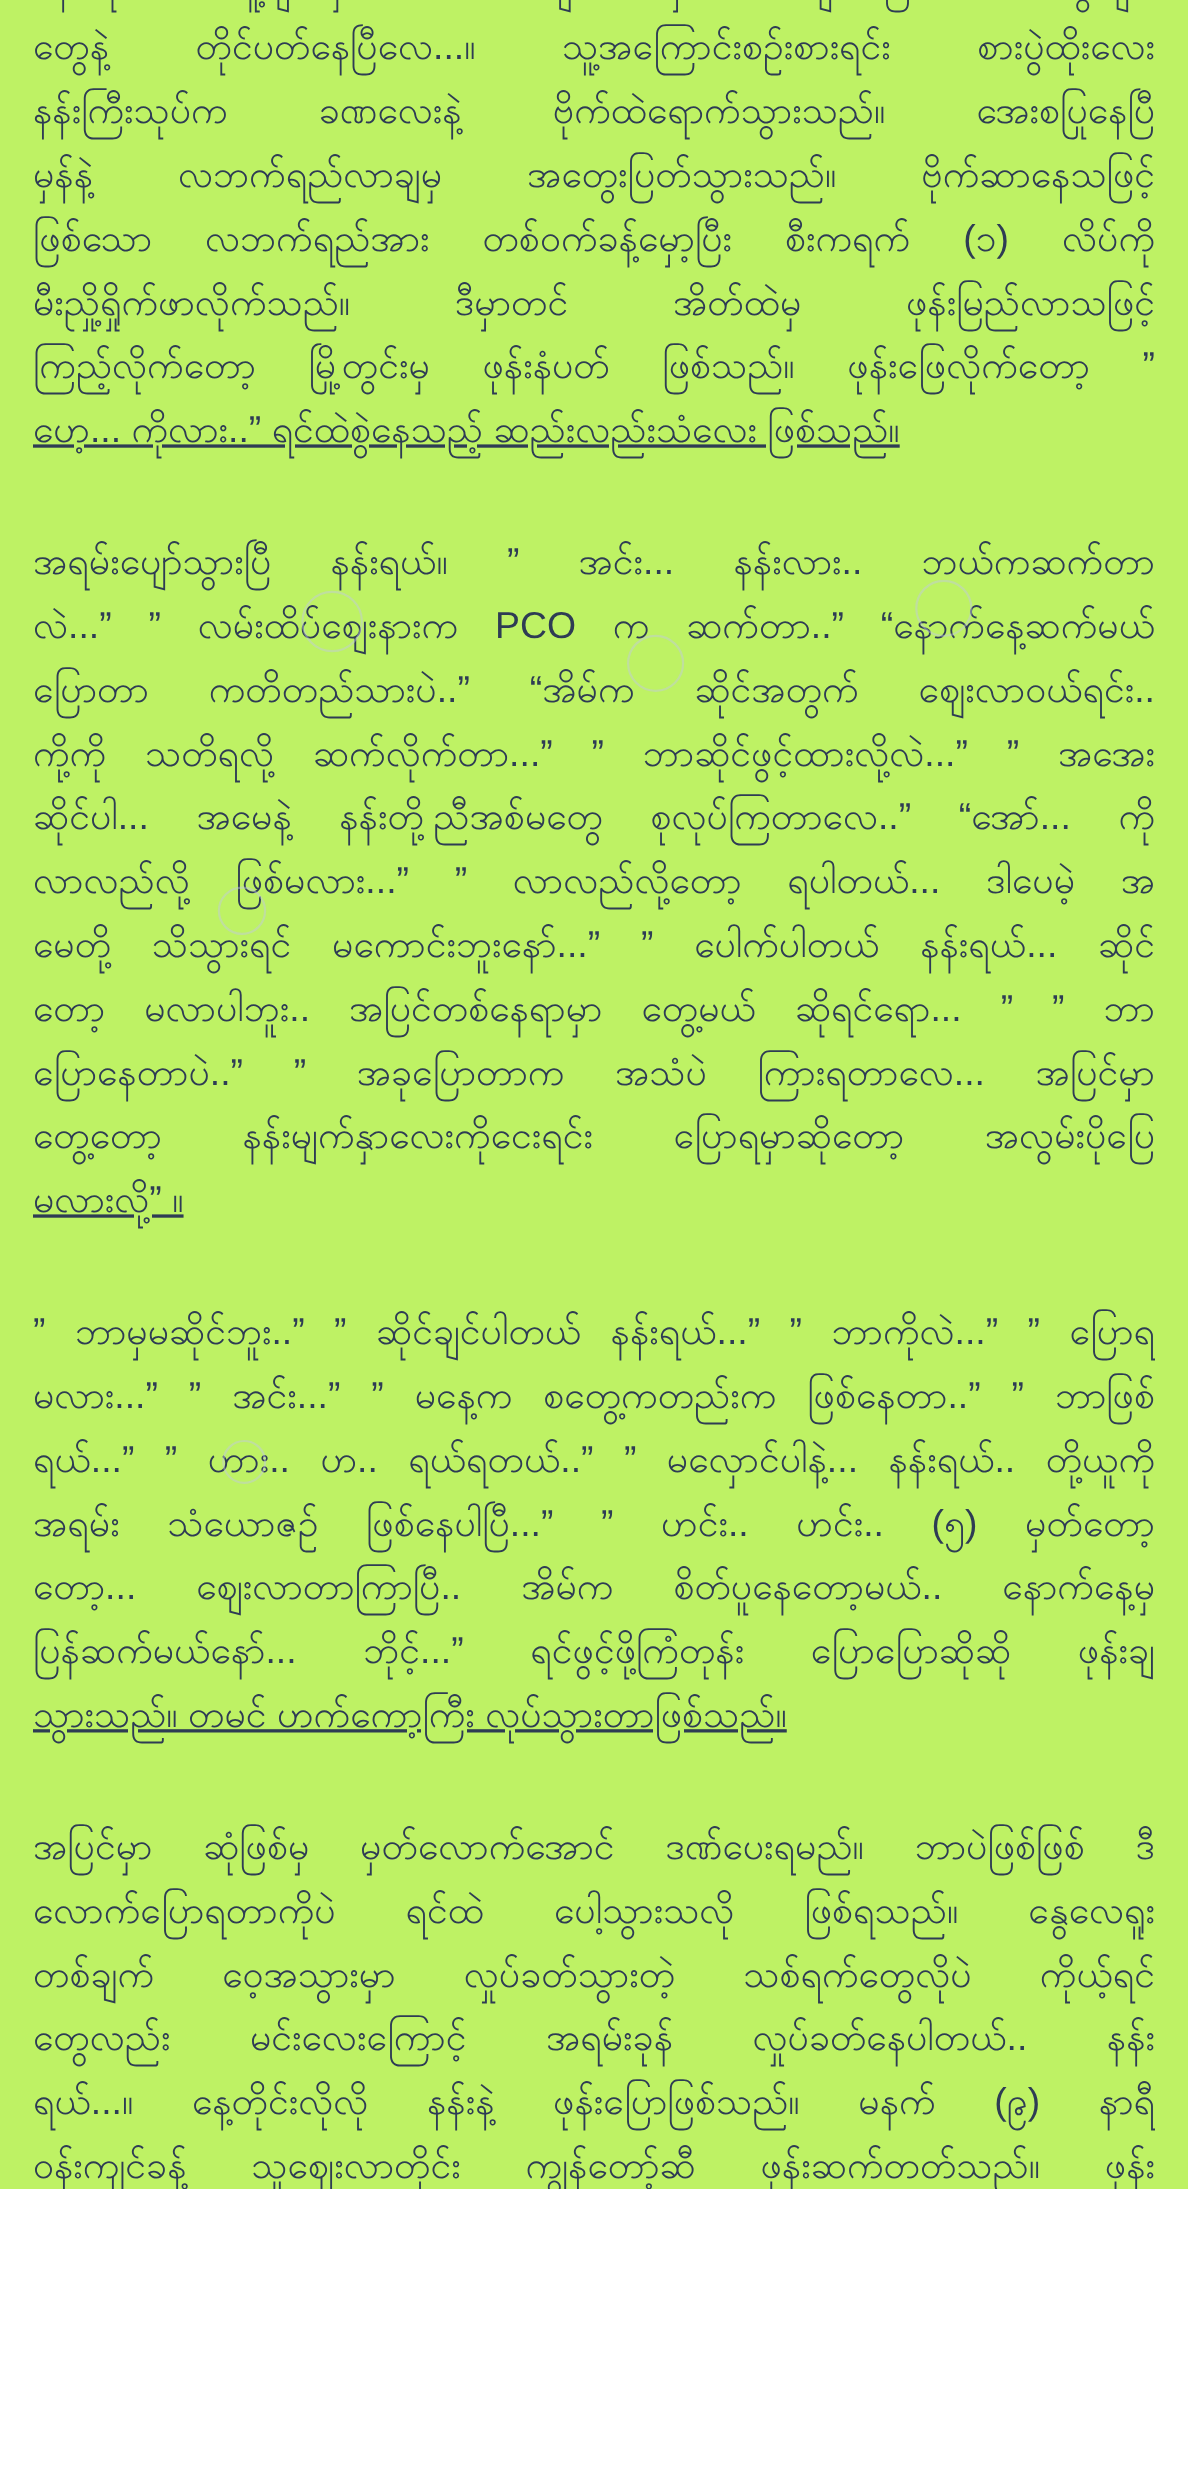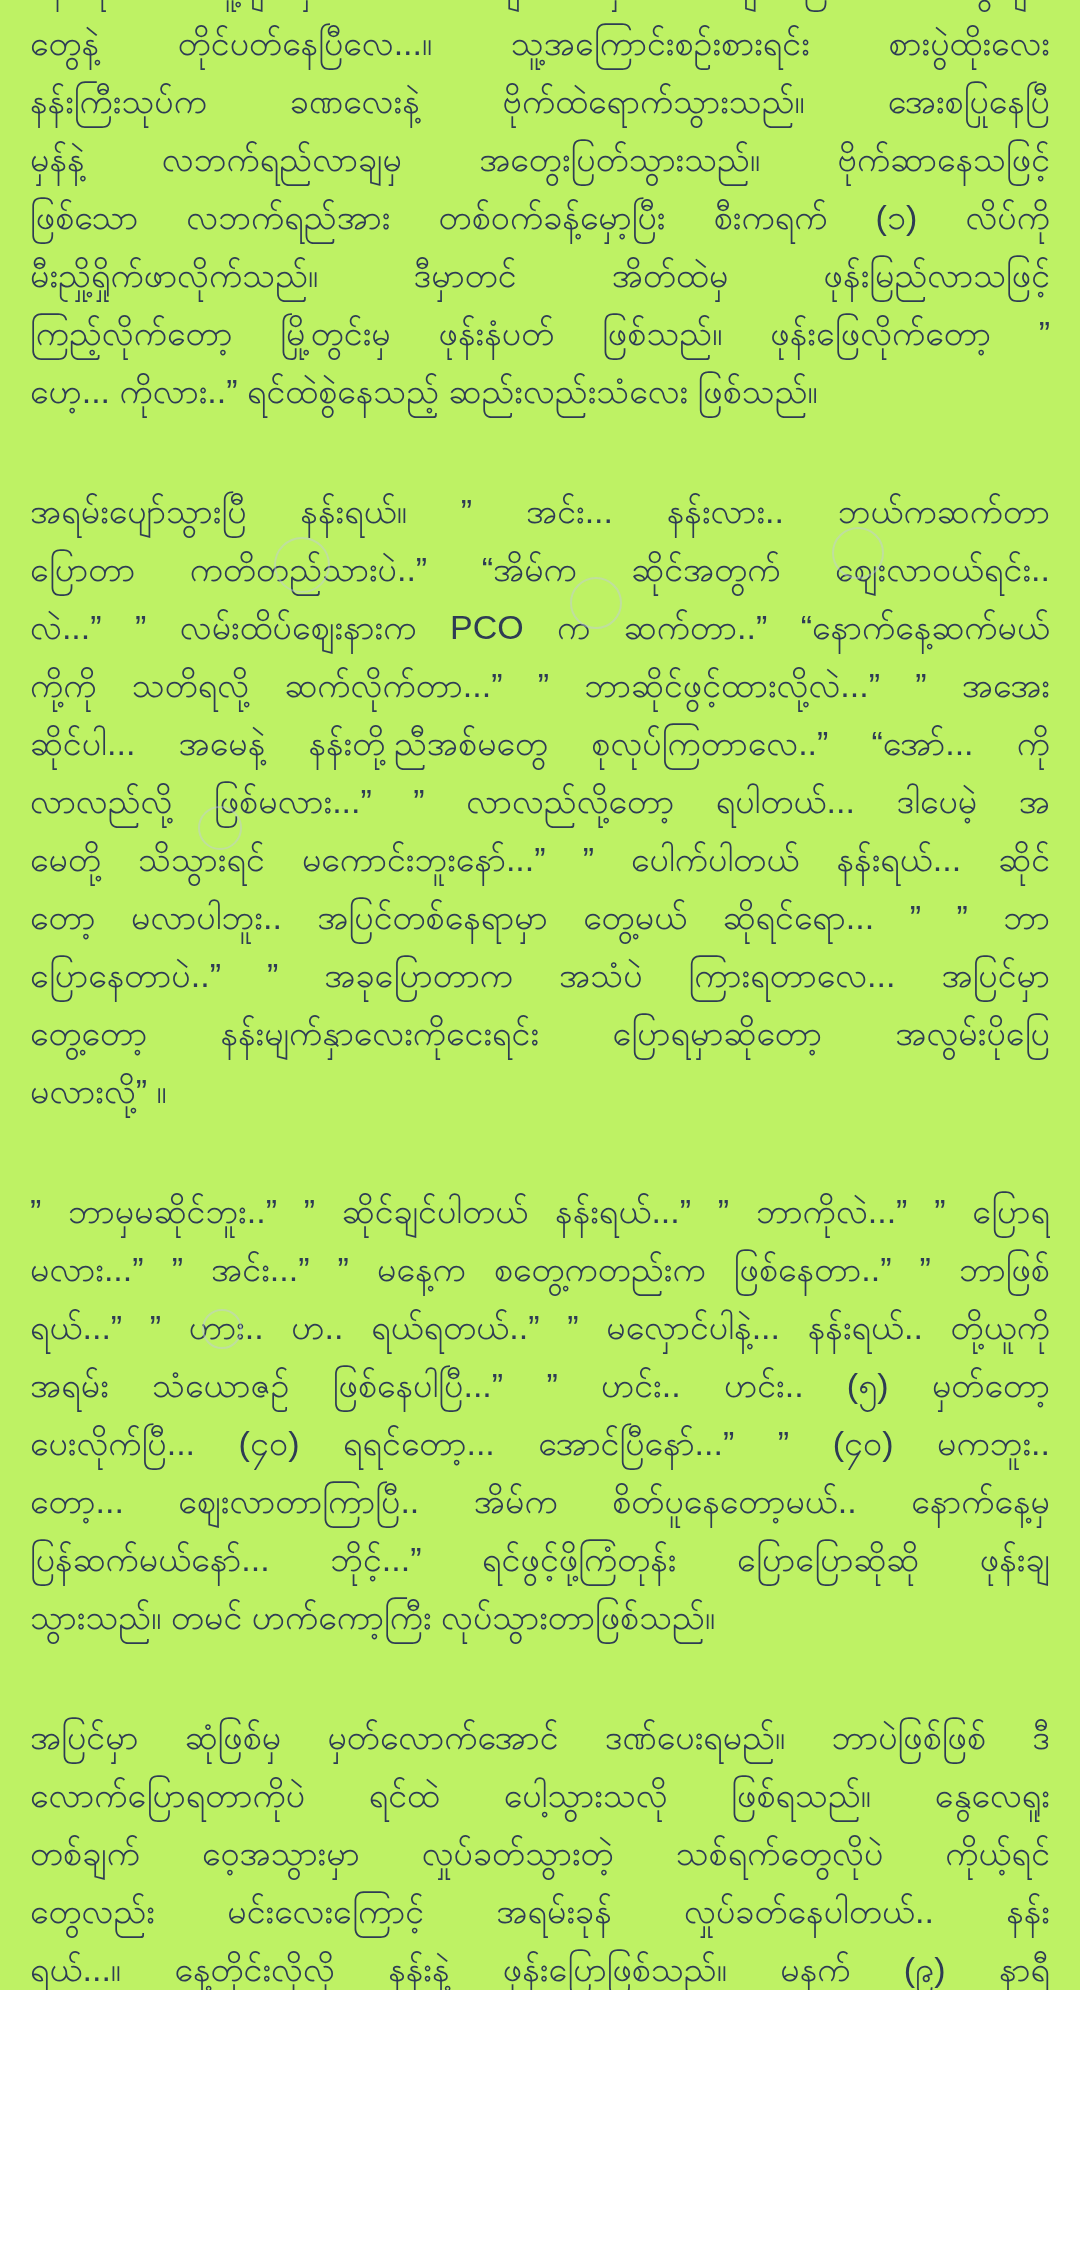--- a/index.html
+++ b/index.html
@@ -34,20 +34,21 @@
   .line {
     height: 58px;
     overflow: hidden;
     text-align: justify;
     text-align-last: justify;
     white-space: normal;
   }
   .line.last {
     text-align: center;
     text-align-last: left;
+    text-decoration: underline;
   }
   .watermark-circle {
     position: absolute;
     border-style: solid;
     border-radius: 50%;
     pointer-events: none;
   }
 </style>
 </head>
 <body>
@@ -59,37 +60,36 @@
         <div class="line">တွေနဲ့ တိုင်ပတ်နေပြီလေ...။ သူ့အကြောင်းစဉ်းစားရင်း စားပွဲထိုးလေး</div>
         <div class="line">နန်းကြီးသုပ်က ခဏလေးနဲ့ ဗိုက်ထဲရောက်သွားသည်။ အေးစပြုနေပြီ</div>
         <div class="line">မှန်နဲ့ လဘက်ရည်လာချမှ အတွေးပြတ်သွားသည်။ ဗိုက်ဆာနေသဖြင့်</div>
         <div class="line">ဖြစ်သော လဘက်ရည်အား တစ်ဝက်ခန့်မှော့ပြီး စီးကရက် (၁) လိပ်ကို</div>
         <div class="line">မီးညှို့ရှိုက်ဖာလိုက်သည်။ ဒီမှာတင် အိတ်ထဲမှ ဖုန်းမြည်လာသဖြင့်</div>
         <div class="line">ကြည့်လိုက်တော့ မြို့တွင်းမှ ဖုန်းနံပတ် ဖြစ်သည်။ ဖုန်းဖြေလိုက်တော့ ”</div>
         <div class="line last">ဟေ့... ကိုလား..” ရင်ထဲစွဲနေသည့် ဆည်းလည်းသံလေး ဖြစ်သည်။</div>
       </div>
       <div class="para">
         <div class="line">အရမ်းပျော်သွားပြီ နန်းရယ်။ ” အင်း... နန်းလား.. ဘယ်ကဆက်တာ</div>
+        <div class="line">လဲ...” ” လမ်းထိပ်ဈေးနားက PCO က ဆက်တာ..” “နောက်နေ့ဆက်မယ်</div>
         <div class="line">ပြောတာ ကတိတည်သားပဲ..” “အိမ်က ဆိုင်အတွက် ဈေးလာဝယ်ရင်း..</div>
-        <div class="line">လဲ...” ” လမ်းထိပ်ဈေးနားက PCO က ဆက်တာ..” “နောက်နေ့ဆက်မယ်</div>
         <div class="line">ကို့ကို သတိရလို့ ဆက်လိုက်တာ...” ” ဘာဆိုင်ဖွင့်ထားလို့လဲ...” ” အအေး</div>
         <div class="line">ဆိုင်ပါ... အမေနဲ့ နန်းတို့ညီအစ်မတွေ စုလုပ်ကြတာလေ..” “အော်... ကို</div>
         <div class="line">လာလည်လို့ ဖြစ်မလား...” ” လာလည်လို့တော့ ရပါတယ်... ဒါပေမဲ့ အ</div>
         <div class="line">မေတို့ သိသွားရင် မကောင်းဘူးနော်...” ” ပေါက်ပါတယ် နန်းရယ်... ဆိုင်</div>
         <div class="line">တော့ မလာပါဘူး.. အပြင်တစ်နေရာမှာ တွေ့မယ် ဆိုရင်ရော... ” ” ဘာ</div>
         <div class="line">ပြောနေတာပဲ..” ” အခုပြောတာက အသံပဲ ကြားရတာလေ... အပြင်မှာ</div>
         <div class="line">တွေ့တော့ နန်းမျက်နှာလေးကိုငေးရင်း ပြောရမှာဆိုတော့ အလွမ်းပိုပြေ</div>
         <div class="line last">မလားလို့” ။</div>
       </div>
       <div class="para">
         <div class="line">” ဘာမှမဆိုင်ဘူး..” ” ဆိုင်ချင်ပါတယ် နန်းရယ်...” ” ဘာကိုလဲ...” ” ပြောရ</div>
         <div class="line">မလား...” ” အင်း...” ” မနေ့က စတွေ့ကတည်းက ဖြစ်နေတာ..” ” ဘာဖြစ်</div>
         <div class="line">ရယ်...” ” ဟား.. ဟ.. ရယ်ရတယ်..” ” မလှောင်ပါနဲ့... နန်းရယ်.. တို့ယူကို</div>
         <div class="line">အရမ်း သံယောဇဉ် ဖြစ်နေပါပြီ...” ” ဟင်း.. ဟင်း.. (၅) မှတ်တော့</div>
-        <div class="line">ပေးလိုက်ပြီ... (၄၀) ရရင်တော့... အောင်ပြီနော်...” ” (၄၀) မကဘူး..</div>
         <div class="line">တော့... ဈေးလာတာကြာပြီ.. အိမ်က စိတ်ပူနေတော့မယ်.. နောက်နေ့မှ</div>
         <div class="line">ပြန်ဆက်မယ်နော်... ဘိုင့်...” ရင်ဖွင့်ဖို့ကြံတုန်း ပြောပြောဆိုဆို ဖုန်းချ</div>
         <div class="line last">သွားသည်။ တမင် ဟက်ကော့ကြီး လုပ်သွားတာဖြစ်သည်။</div>
       </div>
       <div class="para">
         <div class="line">အပြင်မှာ ဆုံဖြစ်မှ မှတ်လောက်အောင် ဒဏ်ပေးရမည်။ ဘာပဲဖြစ်ဖြစ် ဒီ</div>
         <div class="line">လောက်ပြောရတာကိုပဲ ရင်ထဲ ပေါ့သွားသလို ဖြစ်ရသည်။ နွေလေရူး</div>
         <div class="line">တစ်ချက် ဝေ့အသွားမှာ လှုပ်ခတ်သွားတဲ့ သစ်ရက်တွေလိုပဲ ကိုယ့်ရင်</div>
         <div class="line">တွေလည်း မင်းလေးကြောင့် အရမ်းခုန် လှုပ်ခတ်နေပါတယ်.. နန်း</div>
         <div class="line">ရယ်...။ နေ့တိုင်းလိုလို နန်းနဲ့ ဖုန်းပြောဖြစ်သည်။ မနက် (၉) နာရီ</div>

